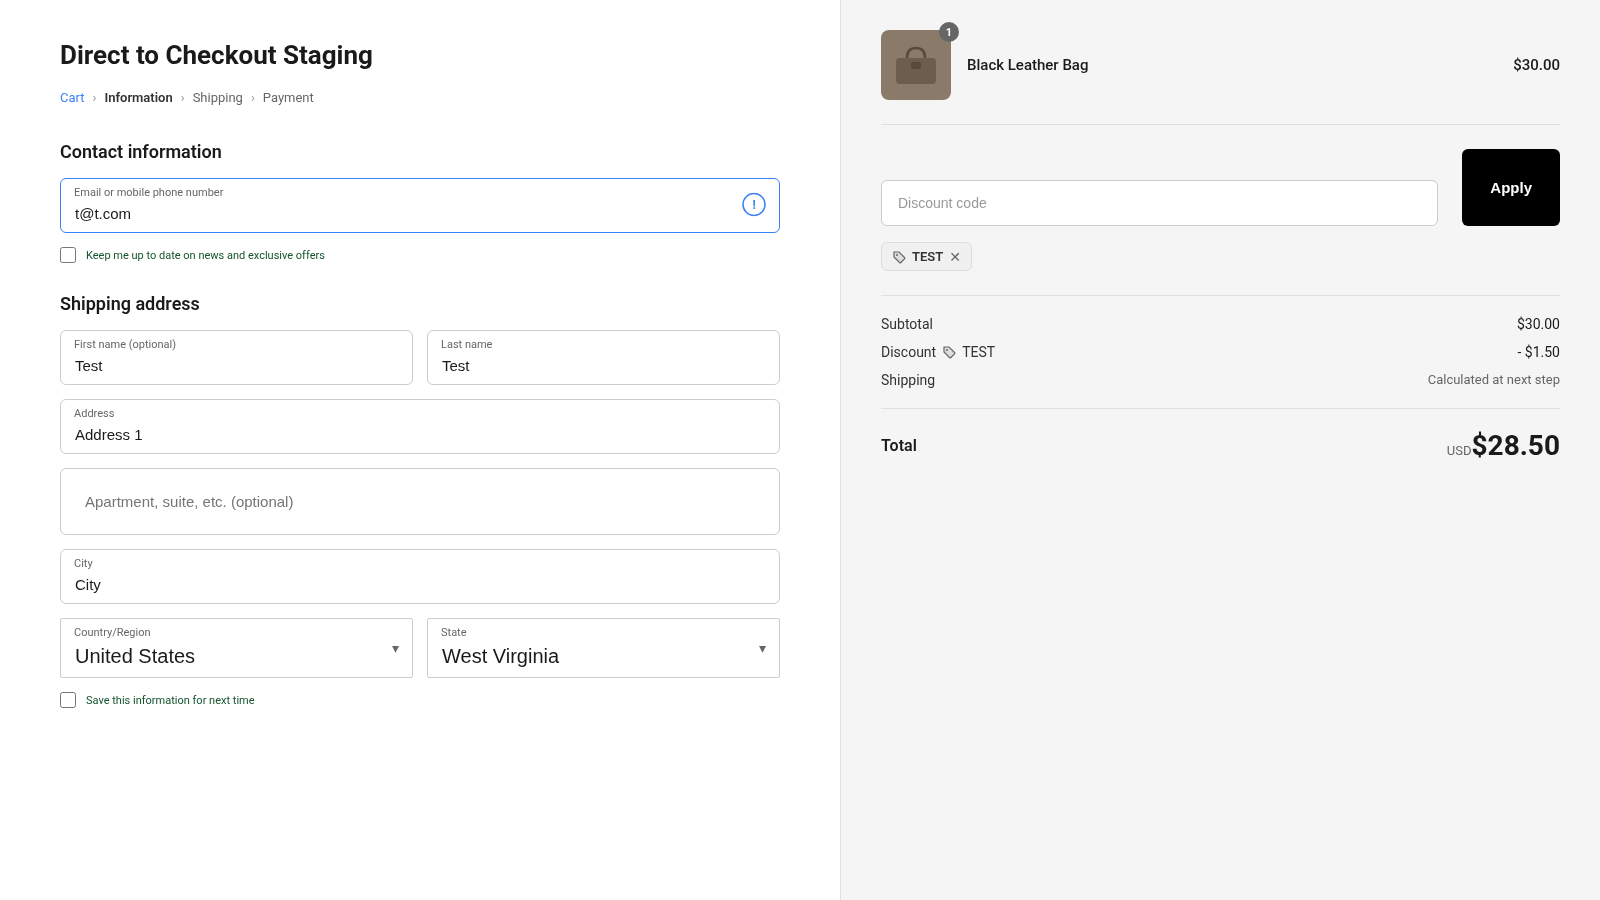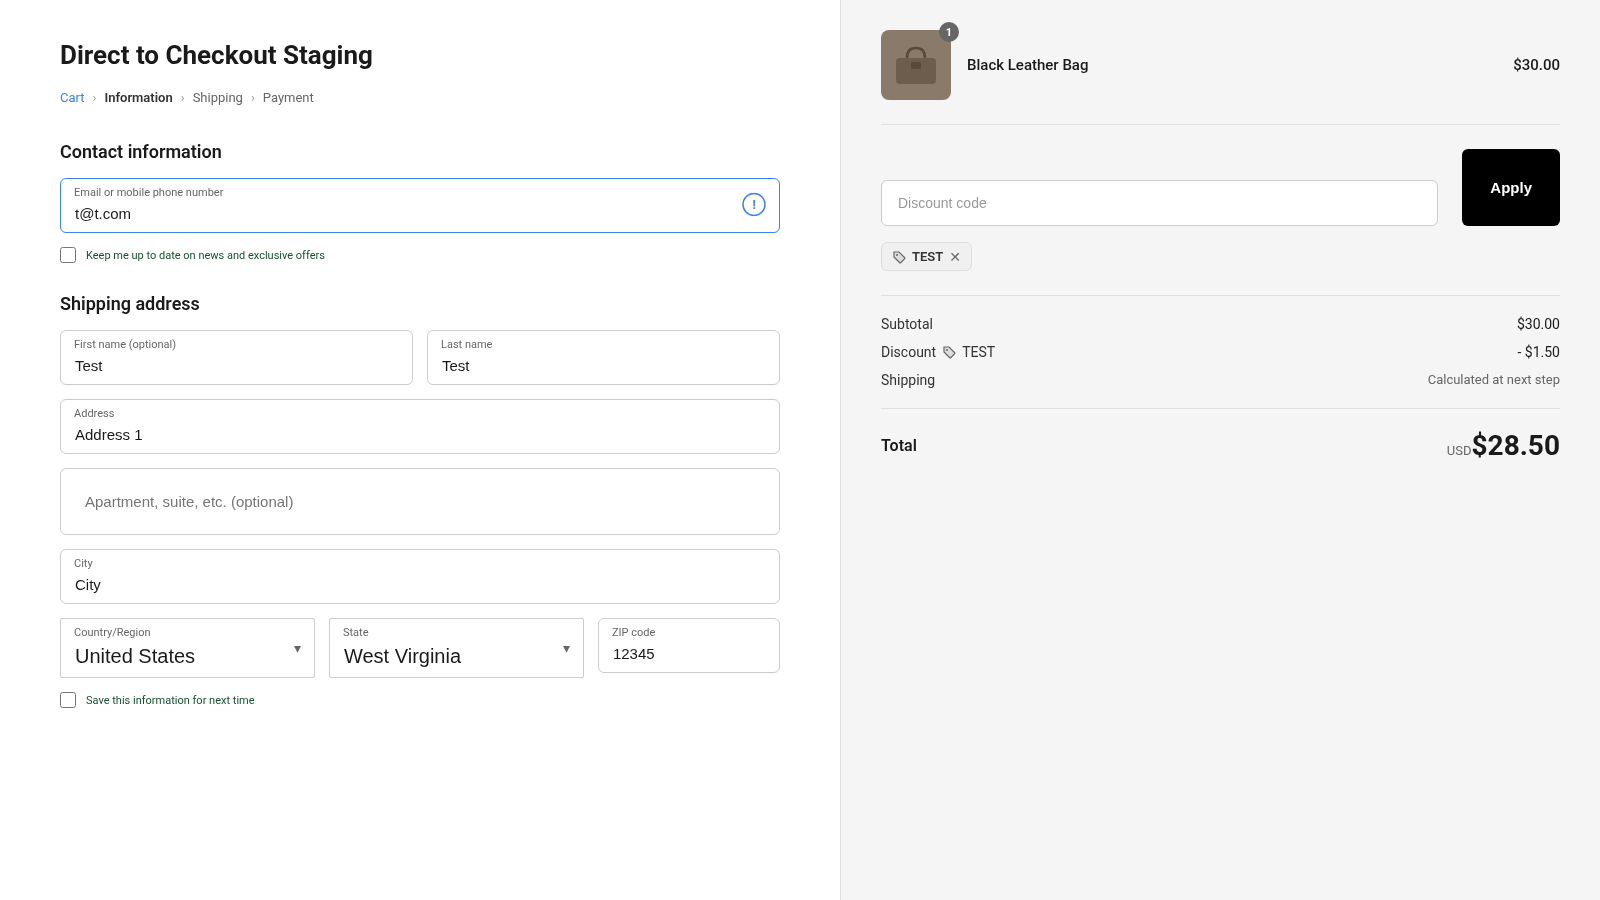--- a/index.html
+++ b/index.html
@@ -413,24 +413,20 @@
       </select>
       <span class="select-chevron">▾</span>
     </div>
     <div class="select-group" style="flex:1.4">
       <label>State</label>
       <select>
         <option>West Virginia</option>
       </select>
       <span class="select-chevron">▾</span>
     </div>
-    <div class="input-group" style="flex:1; margin-bottom:0;">
-      <label>ZIP code</label>
-      <input type="text" class="normal-border" value="12345" style="">
-    </div>
   </div>
 
   <div class="checkbox-row save-checkbox">
     <input type="checkbox" id="save-info" style="">
     <label for="save-info">Save this information for next time</label>
   </div>
 </div>
 
 <div class="right-panel">
 

